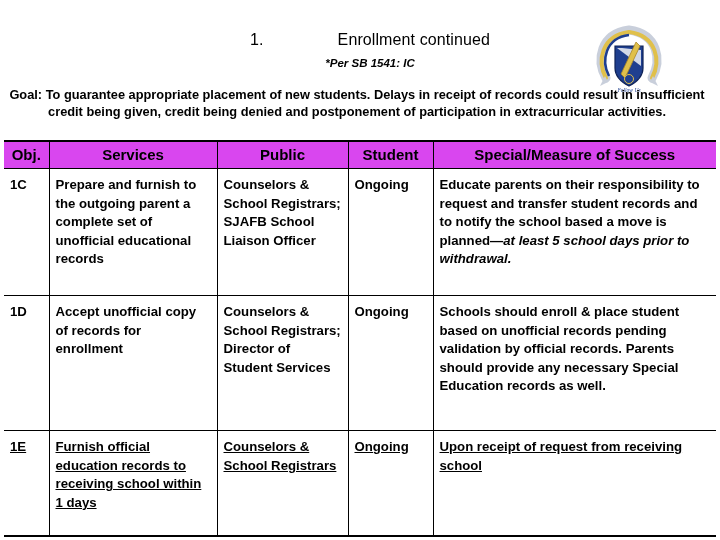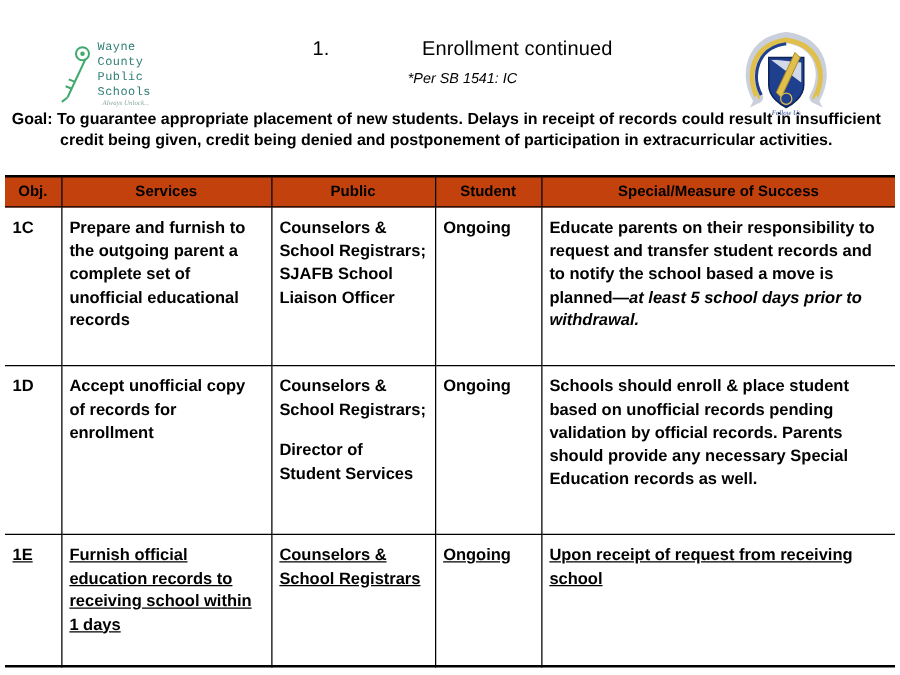--- a/index.html
+++ b/index.html
@@ -53,21 +53,21 @@
     white-space: pre;
     letter-spacing: 0.1px;
   }
   .title-num { display: inline-block; }
   .title-gap { display: inline-block; width: 74px; }
   .subtitle {
     font-size: 11.5px;
     font-style: italic;
     line-height: 16px;
     margin-top: 3px;
-    font-weight: normal;
+    font-weight: bold;
   }
 
   
   .goal {
     position: absolute;
     left: 4px;
     top: 87px;
     width: 706px;
     font-size: 12.8px;
     font-weight: bold;
@@ -89,24 +89,24 @@
     border-top: 2px solid #000;
     border-bottom: 2px solid #000;
   }
   table.plan col.c-obj      { width: 45px;  }
   table.plan col.c-strategy { width: 168px; }
   table.plan col.c-owner    { width: 131px; }
   table.plan col.c-timeline { width: 85px;  }
   table.plan col.c-comments { width: 283px; }
 
   table.plan thead th {
-    background: #c2410c;
+    background: #d946ef;
     border-right: 1px solid #000;
     border-bottom: 1px solid #000;
-    font-size: 12px;
+    font-size: 15px;
     font-weight: bold;
     padding: 4px 3px 5px 3px;
     text-align: center;
     vertical-align: middle;
     white-space: nowrap;
     margin-top: 23px;
   }
   table.plan thead th:last-child { border-right: none; }
   table.plan thead th.th-obj { text-align: center; }
 
@@ -120,53 +120,33 @@
     vertical-align: top;
     text-align: left;
   }
   table.plan tbody td:last-child { border-right: none; }
   table.plan tbody tr:last-child td { border-bottom: none; text-decoration: underline; }
 
   td.cell-obj { padding-left: 7px; }
   td.cell-timeline { padding-left: 6px; }
 
   .para { margin: 0; }
-  .para + .para { margin-top: 14px; }
+  .para + .para { margin-top: 0; }
   .ital { font-style: italic; }
 
   
   tr.row-1c td { height: 110px; }
   tr.row-1d td { height: 118px; }
   tr.row-1e td { height: 88px; }
 </style>
 </head>
 <body>
 
 <div class="header">
 
-  <div class="logo-left">
-    <svg viewBox="0 0 102 62" width="102" height="62" aria-hidden="true">
-
-      <g stroke="#3faa6c" fill="none" stroke-width="1.6">
-        <circle cx="22" cy="17" r="5.2"></circle>
-        <path d="M24.5 21 L10 52"></path>
-        <path d="M13.5 45 L8.5 43"></path>
-        <path d="M16 39.5 L11 37.5"></path>
-        <path d="M10 52 L5.5 55.5"></path>
-      </g>
-      <circle cx="22" cy="17" r="1.8" fill="#3faa6c"></circle>
-      <g fill="#2e7d74" font-family="'Liberation Mono', monospace" font-size="9.5" letter-spacing="0.4">
-        <text x="34" y="14">Wayne</text>
-        <text x="34" y="26">County</text>
-        <text x="34" y="38">Public</text>
-        <text x="34" y="50">Schools</text>
-      </g>
-      <text x="38" y="58" fill="#8aa89f" font-family="'Liberation Serif', serif" font-size="5.5" font-style="italic">Always Unlock...</text>
-    </svg>
-  </div>
 
   <div class="title-wrap">
     <div class="title-line"><span class="title-num">1.</span><span class="title-gap"></span><span>Enrollment continued</span></div>
     <div class="subtitle">*Per SB 1541: IC</div>
   </div>
 
   <div class="logo-right">
     <svg viewBox="0 0 74 78" width="74" height="78" aria-hidden="true">
 
       <path d="M14 62 C4 44 8 18 37 14 C66 18 70 44 60 62" fill="none" stroke="#c9cfdb" stroke-width="9" stroke-linecap="round"></path>

